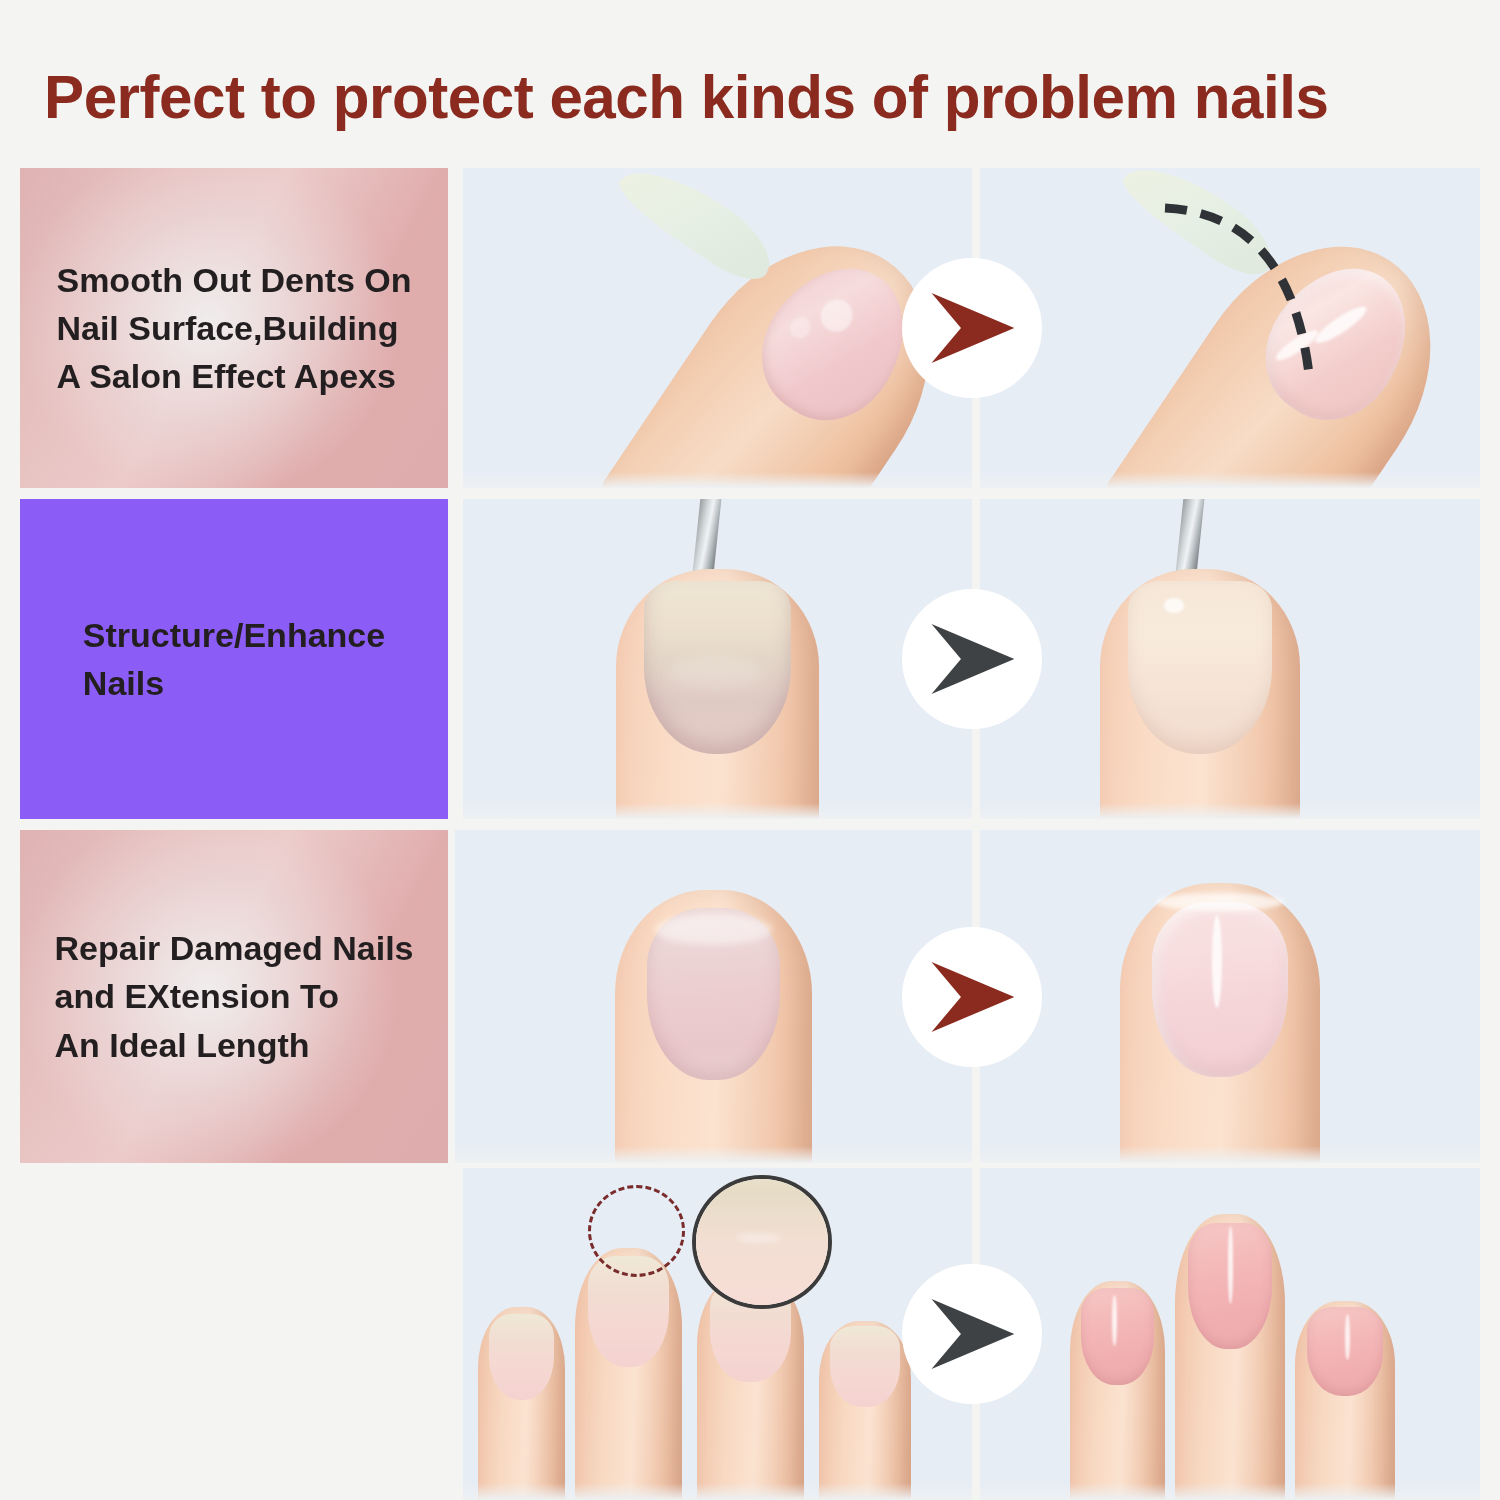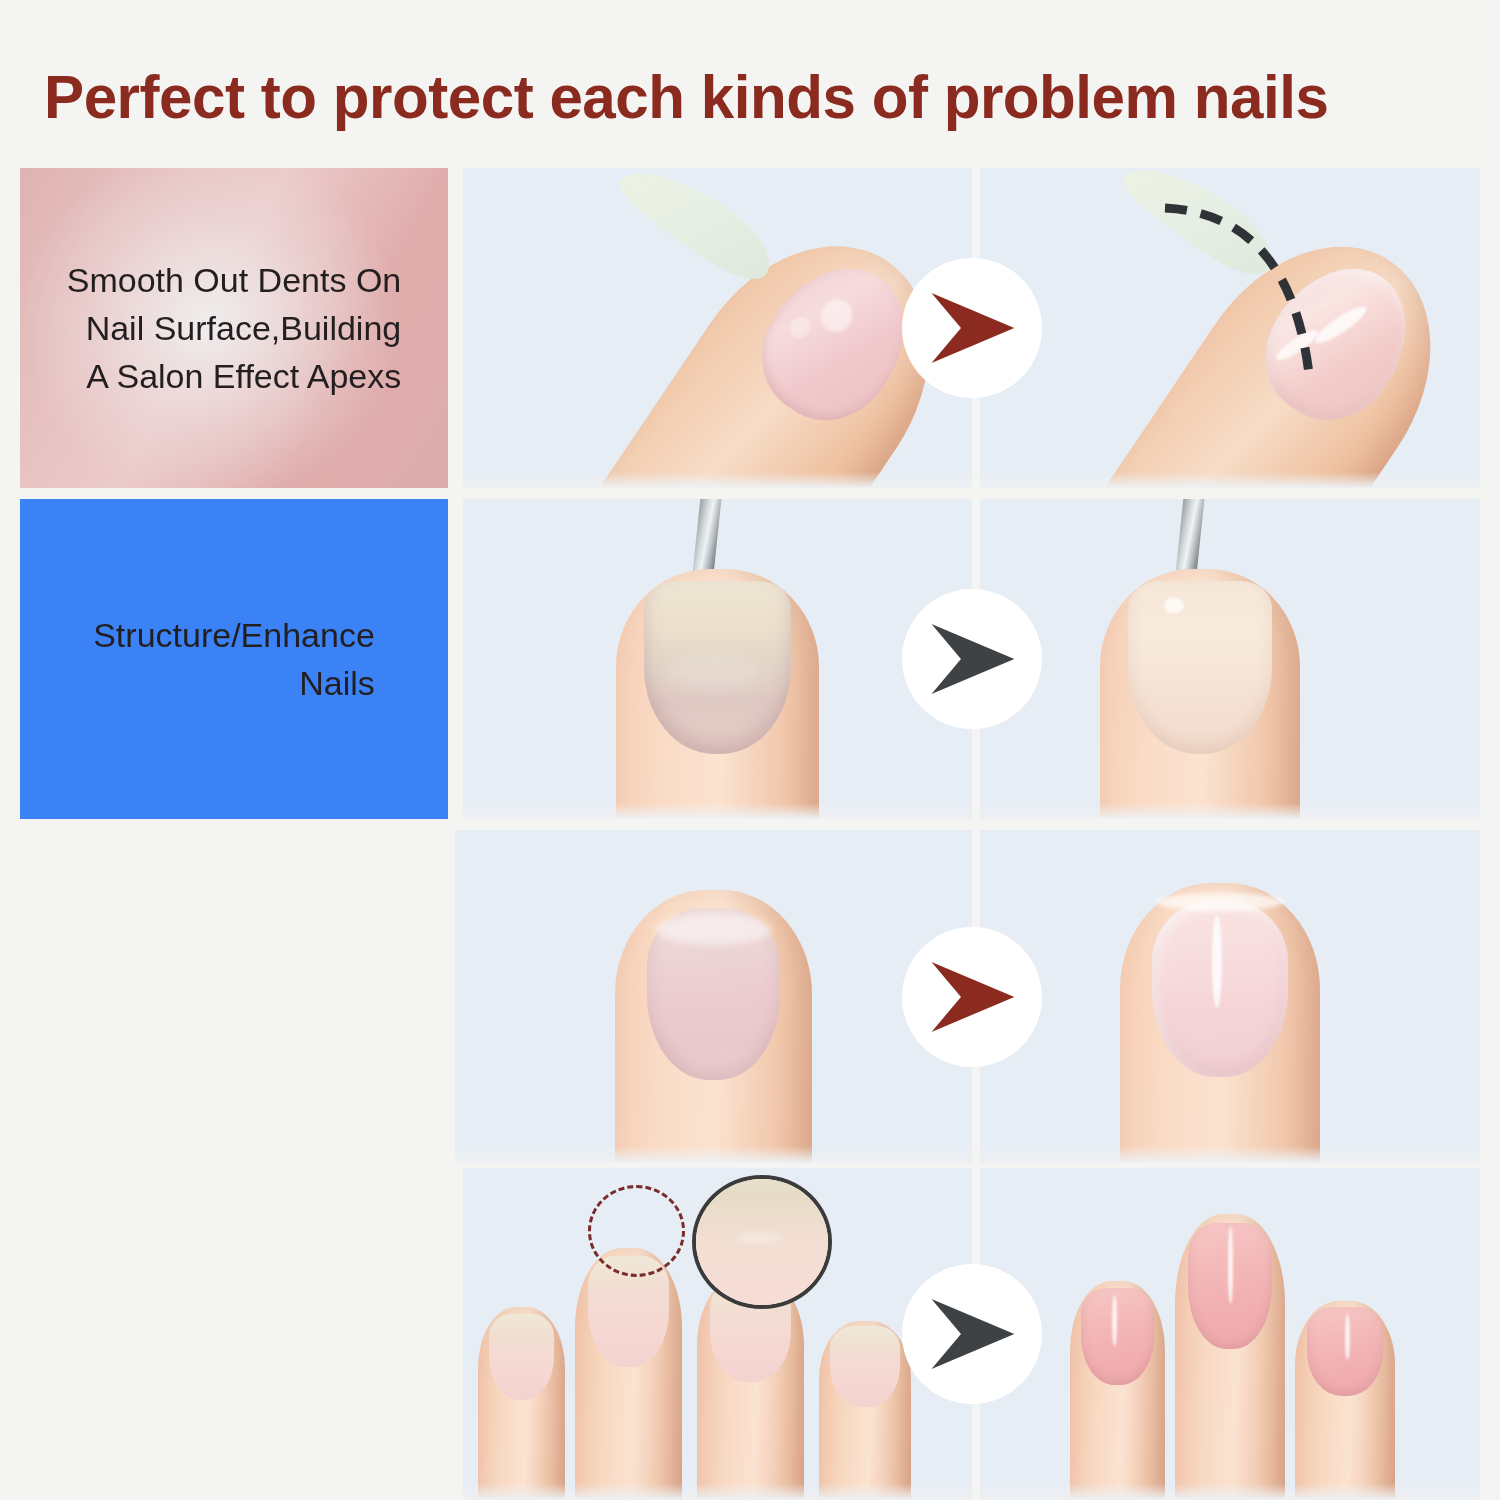--- a/index.html
+++ b/index.html
@@ -37,25 +37,25 @@
   .label-cell{
     position:absolute;left:20px;top:0;width:428px;height:100%;
     display:flex;align-items:center;justify-content:center;
     box-sizing:border-box;padding:0 14px;
   }
   .label-cell.pink{
     background:
       radial-gradient(ellipse 62% 78% at 44% 48%, rgba(240,238,238,0.96) 0%, rgba(236,220,220,0.55) 42%, rgba(226,178,178,0.05) 72%, rgba(222,170,170,0) 100%),
       linear-gradient(118deg,#dfb2b3 0%,#e6c0bf 22%,#eccccb 45%,#e0acac 72%,#ddacac 100%);
   }
-  .label-cell.gray{background:#3b82f6;}
+  .label-cell.gray{background:#8b5cf6;}
   .label-text{
     font-size:34px;line-height:1.42;color:#231f20;
-    text-align:right;white-space:pre-line;
-    font-weight:400;
+    text-align:left;white-space:pre-line;
+    font-weight:700;
   }
   .r4 .label-text{font-size:33px;}
 
   
   .photo-cell{
     position:absolute;top:0;height:100%;
     background:#e7edf5;
     overflow:hidden;
   }
   .pc-left{left:463px;width:509px;}
@@ -254,20 +254,25 @@
 
       <div class="arrow-badge">
         <svg viewBox="0 0 100 88">
           <path d="M6 6 L96 44 L6 82 L38 44 Z" fill="#3e4244"></path>
         </svg>
       </div>
     </div>
 
     <div class="row r3">
 
+      <div class="label-cell pink">
+        <div class="label-text">Repair Damaged Nails
+and EXtension To
+An Ideal Length</div>
+      </div>
 
       <div class="photo-cell pc-left">
         <div class="art">
           <div class="upright" style="left:31%;top:18%;width:38%;height:92%;">
             <div class="r3nail rough"></div>
             <div class="gloss" style="left:20%;top:8%;width:60%;height:10%;opacity:.55;filter:blur(3px);"></div>
           </div>
           <div class="bottom-fade"></div>
         </div>
       </div>

